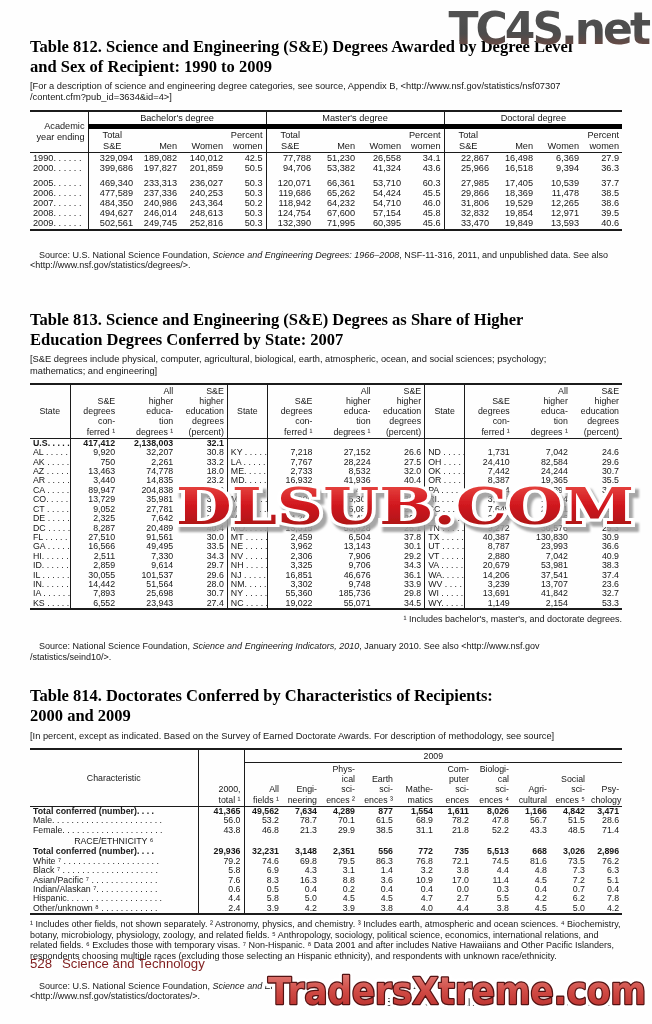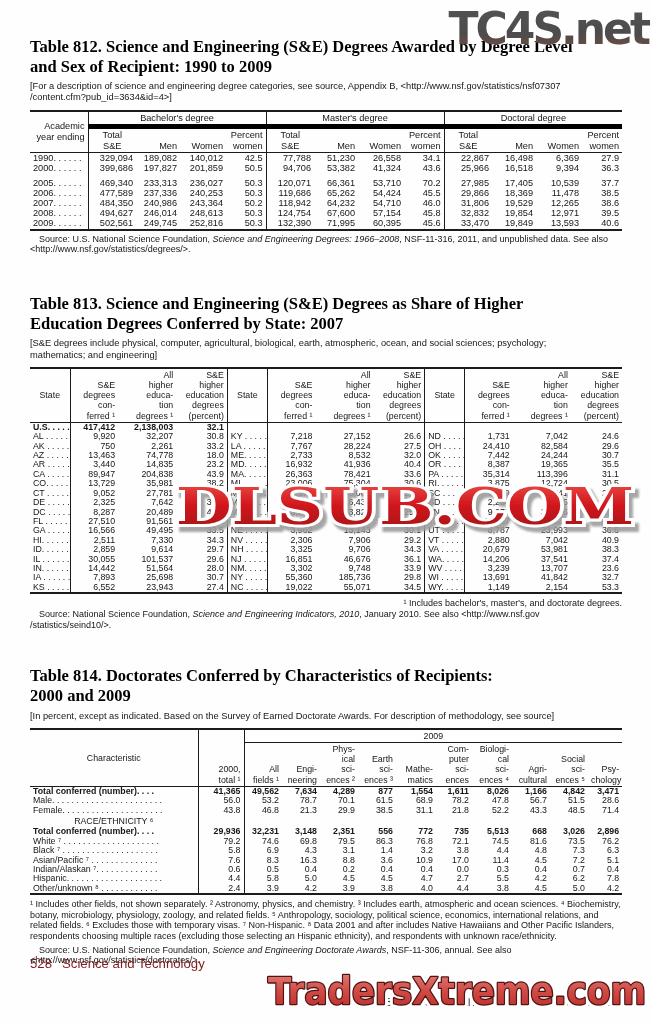--- a/index.html
+++ b/index.html
@@ -3,23 +3,23 @@
 <meta charset="utf-8">
 <style>
   html,body{margin:0;padding:0;background:#fff;}
   #page{position:relative;width:652px;height:1024px;background:#fefefe;overflow:hidden;
         font-family:"Liberation Sans",sans-serif;color:#161616;}
   .wrap{position:absolute;left:30px;top:0;width:592px;}
   .tbl-title{font-family:"Liberation Serif",serif;font-weight:bold;font-size:16.5px;
              line-height:1.22;white-space:pre-line;margin:0;color:#000;}
   .t1{margin-top:37px}
   .t2{margin-top:39px}
-  .t3{margin-top:36px}
+  .t3{margin-top:24px}
   .note{font-size:9.3px;line-height:11.2px;margin-top:4px;white-space:pre-line;}
-  .src{font-size:9px;line-height:10.8px;margin-top:3px;text-indent:9px;}
+  .src{font-size:9px;line-height:10.8px;margin-top:19px;text-indent:9px;}
   .src i{font-style:italic;}
   .footnotes{font-size:9px;line-height:10.6px;margin-top:4px;}
   .footnotes .fline{text-indent:9px;text-align:right;}
   table{border-collapse:collapse;table-layout:fixed;width:592px;margin-top:6px;
         border-top:2px solid #1b1b1b;border-bottom:2px solid #1b1b1b;}
   thead{border-bottom:1px solid #1b1b1b;}
   th{font-weight:normal;vertical-align:bottom;white-space:pre-line;padding:1px 3px;
      text-align:right;}
   td{padding:0 3px;text-align:right;overflow:hidden;white-space:nowrap;}
   td.lbl{text-align:left;}
@@ -157,21 +157,21 @@
           </tr>
           <tr>
             <td class="lbl">2005. . . . . .</td>
             <td>469,340</td>
             <td>233,313</td>
             <td>236,027</td>
             <td>50.3</td>
             <td>120,071</td>
             <td>66,361</td>
             <td>53,710</td>
-            <td>70.2</td>
+            <td>60.3</td>
             <td>27,985</td>
             <td>17,405</td>
             <td>10,539</td>
             <td>37.7</td>
           </tr>
           <tr>
             <td class="lbl">2006. . . . . .</td>
             <td>477,589</td>
             <td>237,336</td>
             <td>240,253</td>
@@ -555,21 +555,21 @@
             <td class="lbl">WY. . . . .</td>
             <td>1,149</td>
             <td>2,154</td>
             <td>53.3</td>
           </tr>
         </tbody>
     </table>
 
     <div class="footnotes">
       <div class="fline">¹ Includes bachelor's, master's, and doctorate degrees.</div>
-      <div class="src" style="margin-top:0"><span>Source: National Science Foundation, </span><i>Science and Engineering Indicators, 2010</i><span>, January 2010. See also &lt;http://www.nsf.gov /statistics/seind10/&gt;.</span></div>
+      <div class="src" style="margin-top:16px"><span>Source: National Science Foundation, </span><i>Science and Engineering Indicators, 2010</i><span>, January 2010. See also &lt;http://www.nsf.gov /statistics/seind10/&gt;.</span></div>
     </div>
 
     <h2 class="tbl-title t3">Table 814. Doctorates Conferred by Characteristics of Recipients:
 2000 and 2009</h2>
     <div class="note">[In percent, except as indicated. Based on the Survey of Earned Doctorate Awards. For description of methodology, see source]</div>
 
     <table id="t814">
       <colgroup>
         <col style="width:168px">
           <col style="width:46px">

